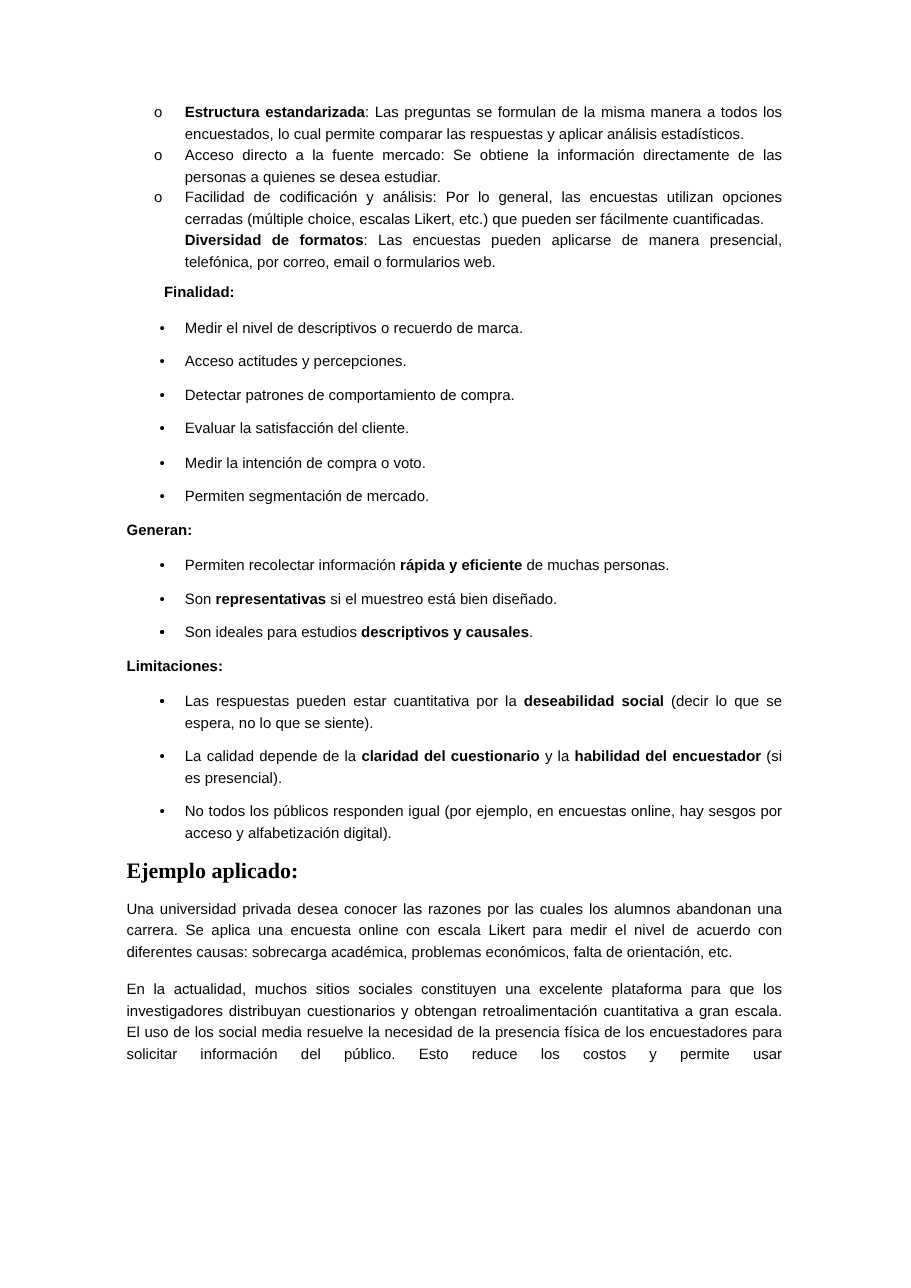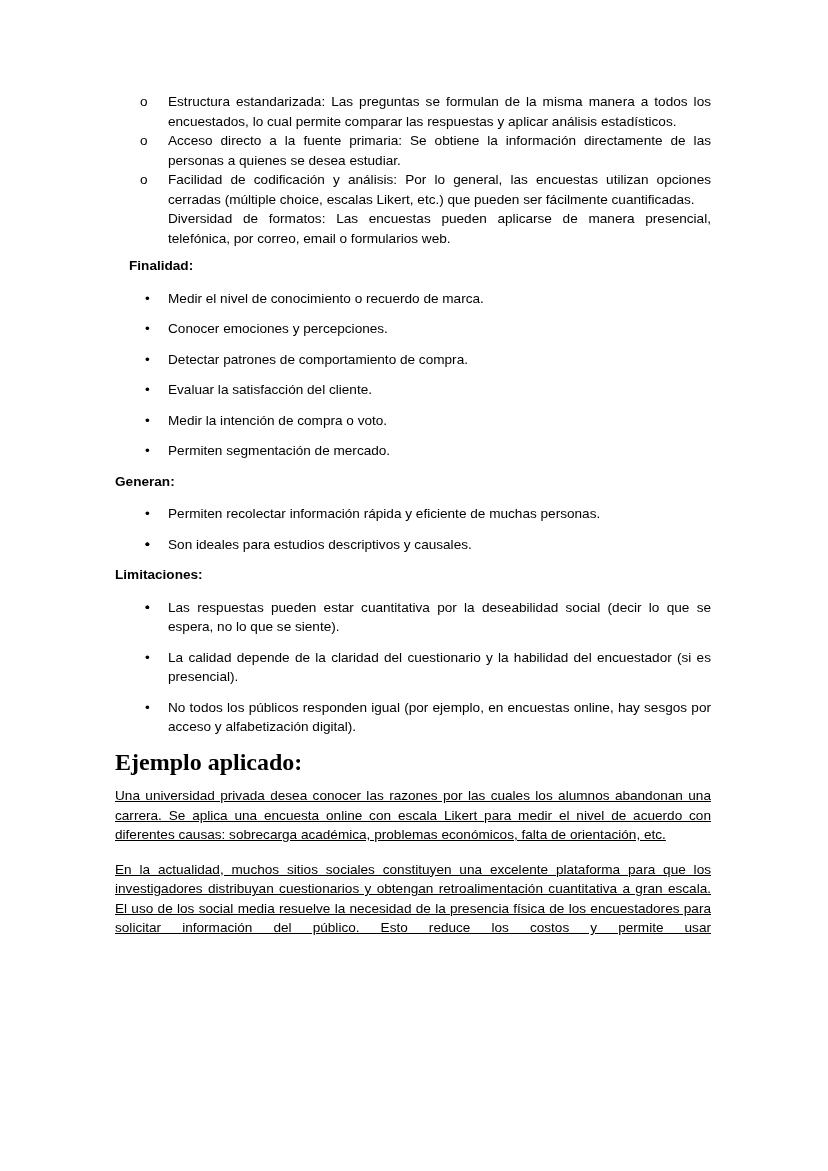--- a/index.html
+++ b/index.html
@@ -14,21 +14,21 @@
     box-sizing: border-box;
     padding: 92px 117px 0 115px;
     background: #ffffff;
     font-family: "Liberation Sans", sans-serif;
     font-size: 13.6px;
     line-height: 19.5px;
     color: #000000;
     text-align: justify;
     overflow: hidden;
   }
-  .b { font-weight: 400; margin-top: 16px; }
+  .b { font-weight: 700; margin-top: 16px; }
 
   ul.doc-list {
     list-style: none;
     margin: 0 0 8px 0;
     padding: 0;
   }
   .li {
     position: relative;
     padding-left: 53px;
     margin: 0;
@@ -41,71 +41,70 @@
   }
   .circle .li .marker { left: 25px; }
   .dot .li .marker { left: 30px; }
   .spaced .li { margin-bottom: 11px; }
   .li.no-marker { padding-left: 53px; }
 
   .subheading {
     font-weight: 700;
     margin: 8px 0 13px 0;
   }
-  .subheading.indented { margin-left: 14px; }
+  .subheading.indented { margin-left: 34px; }
 
   .section-heading {
     font-family: "Liberation Serif", serif;
-    font-size: 24px;
+    font-size: 20px;
     font-weight: 700;
     margin: 16px 0 14px 0;
     text-align: left;
   }
 
   .para {
     margin: 0 0 15px 0;
-    text-decoration: underline;
   }
   .para.cont {
     text-align-last: justify;
   }
 </style>
 </head>
 <body>
 
 <div class="page">
 
   <ul class="doc-list circle">
     <li class="li">
       <span class="marker">o</span>
       <span class="li-text"><span class="b">Estructura estandarizada</span><span>: Las preguntas se formulan de la misma manera a todos los encuestados, lo cual permite comparar las respuestas y aplicar análisis estadísticos.</span></span>
     </li>
     <li class="li">
       <span class="marker">o</span>
-      <span class="li-text"><span>Acceso directo a la fuente primaria: Se obtiene la información directamente de las personas a quienes se desea estudiar.</span></span>
+      <span class="li-text"><span>Acceso directo a la fuente mercado: Se obtiene la información directamente de las personas a quienes se desea estudiar.</span></span>
     </li>
     <li class="li">
       <span class="marker">o</span>
       <span class="li-text"><span>Facilidad de codificación y análisis: Por lo general, las encuestas utilizan opciones cerradas (múltiple choice, escalas Likert, etc.) que pueden ser fácilmente cuantificadas.</span></span>
     </li>
     <li class="li no-marker">
       <span class="li-text"><span class="b">Diversidad de formatos</span><span>: Las encuestas pueden aplicarse de manera presencial, telefónica, por correo, email o formularios web.</span></span>
     </li>
   </ul>
 
   <p class="subheading indented">Finalidad:</p>
 
   <ul class="doc-list dot spaced">
     <li class="li">
       <span class="marker">•</span>
-      <span class="li-text">Medir el nivel de conocimiento o recuerdo de marca.</span>
+      <span class="li-text">Medir el nivel de descriptivos o recuerdo de marca.</span>
     </li>
     <li class="li">
       <span class="marker">•</span>
-      <span class="li-text">Conocer emociones y percepciones.</span>
+      <span class="li-text">Acceso actitudes y percepciones.</span>
     </li>
     <li class="li">
       <span class="marker">•</span>
       <span class="li-text">Detectar patrones de comportamiento de compra.</span>
     </li>
     <li class="li">
       <span class="marker">•</span>
       <span class="li-text">Evaluar la satisfacción del cliente.</span>
     </li>
     <li class="li">
@@ -120,20 +119,21 @@
 
   <p class="subheading">Generan:</p>
 
   <ul class="doc-list dot spaced">
     <li class="li">
       <span class="marker">•</span>
       <span class="li-text"><span>Permiten recolectar información </span><span class="b">rápida y eficiente</span><span> de muchas personas.</span></span>
     </li>
     <li class="li">
       <span class="marker">•</span>
+      <span class="li-text"><span>Son </span><span class="b">representativas</span><span> si el muestreo está bien diseñado.</span></span>
     </li>
     <li class="li">
       <span class="marker">•</span>
     </li>
     <li class="li">
       <span class="marker">•</span>
       <span class="li-text"><span>Son ideales para estudios </span><span class="b">descriptivos y causales</span><span>.</span></span>
     </li>
   </ul>
 

